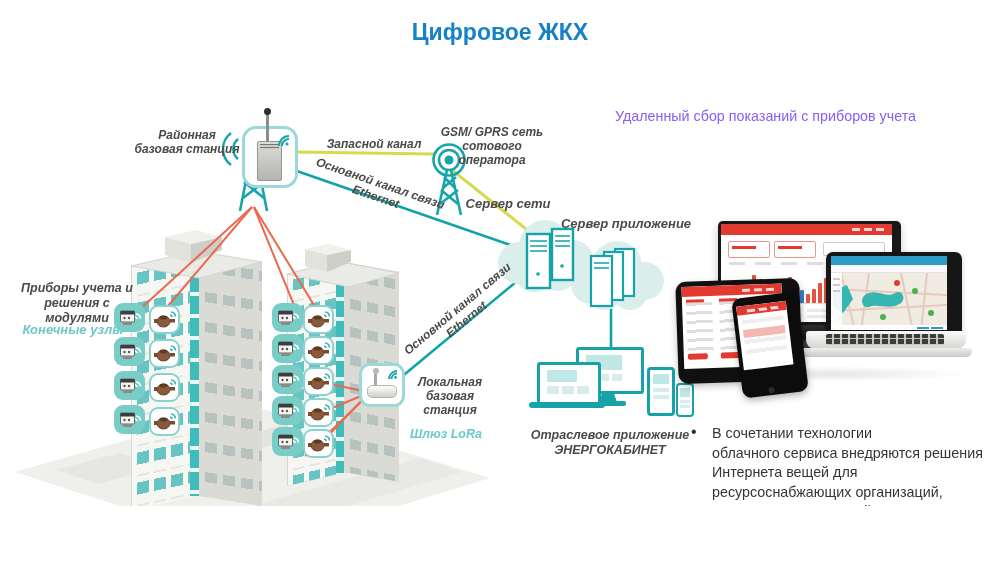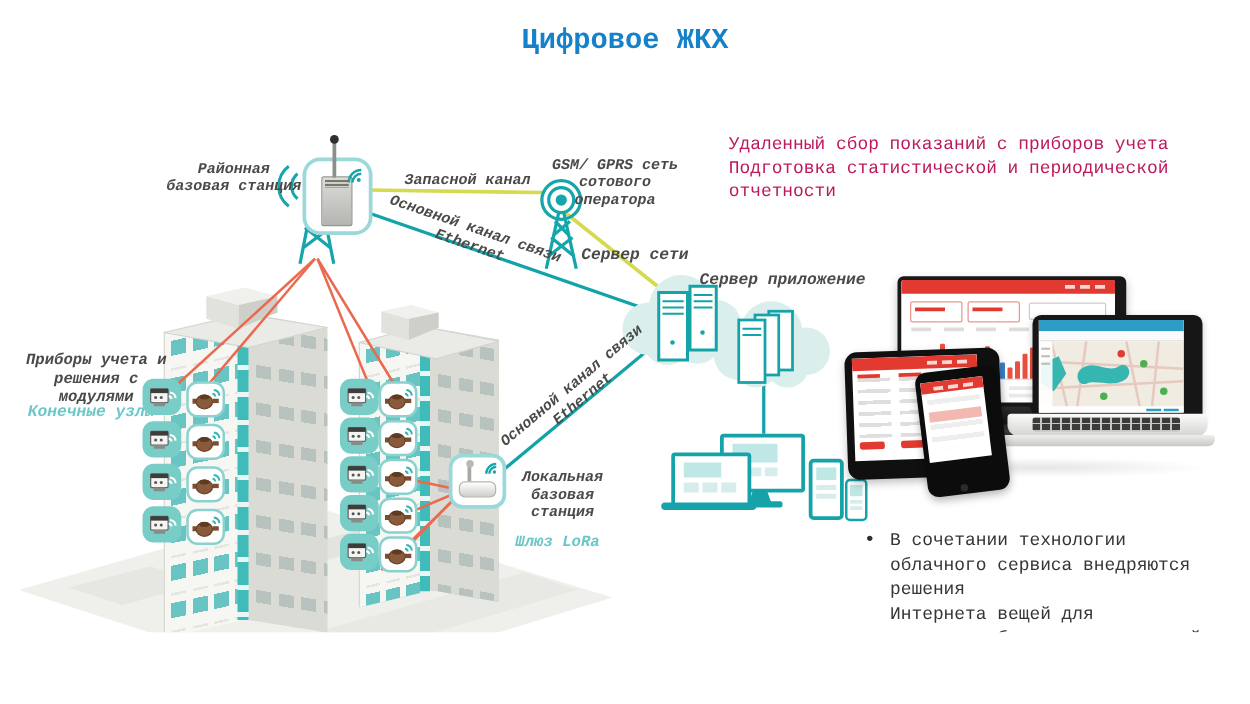--- a/index.html
+++ b/index.html
@@ -1,26 +1,26 @@
 <!DOCTYPE html>
 <html><head>
 <meta charset="utf-8">
 <style>
   html,body{margin:0;padding:0;background:#fff;}
   #stage{position:relative;width:1000px;height:506px;background:#ffffff;overflow:hidden;
-         font-family:Liberation Mono, monospace;}
+         font-family:Liberation Sans, sans-serif;}
   .abs{position:absolute;}
   .pre{white-space:pre-line;}
 
   
   .title{left:0;right:0;top:19px;text-align:center;font-size:23px;font-weight:bold;color:#1581c9;}
   .lbl{font-style:italic;font-weight:bold;color:#4a4a48;font-size:12px;line-height:1.18;text-align:center;}
   .lbl.teal{color:#6cc7c9;}
   .tasks-head{left:583px;top:74px;font-size:14px;font-weight:bold;color:#1c1c1c;}
-  .task-item{font-size:14.3px;color:#be185d;line-height:19px;}
+  .task-item{font-size:14.3px;color:#8b5cf6;line-height:19px;margin-left:32px;}
   .note-bullet{left:691px;top:423px;font-size:16px;color:#2e2e2e;}
   .note-text{left:712px;top:424px;width:285px;font-size:14.3px;color:#353535;line-height:19.5px;}
 
   
   .bface{position:absolute;transform-origin:top left;}
   .b1front{left:131px;top:266px;width:60px;height:244px;transform:skewY(-12.2deg);
     background-color:#f6f6f3;
     background-image:
       repeating-linear-gradient(to right,#f6f6f3 0 5px,rgba(246,246,243,0) 5px 17px),
       repeating-linear-gradient(to bottom,rgba(0,0,0,0.07) 0 2px,rgba(0,0,0,0) 2px 30px),
@@ -372,41 +372,42 @@
         <div class="ph-hot"></div>
       </div>
       <div class="ph-home"></div>
     </div>
   </div>
 
   <div class="abs title">Цифровое ЖКХ</div>
 
   <div class="abs" style="left:583px;top:107px;">
     <div class="task-item">Удаленный сбор показаний с приборов учета</div>
-    <div class="task-item">Подготовка статистической и периодической отчетности</div>
   </div>
 
   <div class="abs lbl pre" style="left:132px;top:128px;width:110px;">Районная
 базовая станция</div>
   <div class="abs lbl" style="left:318px;top:137px;width:112px;">Запасной канал</div>
   <div class="abs lbl pre" style="left:300px;top:176px;width:156px;transform:rotate(19deg);">Основной канал связи
 Ethernet</div>
   <div class="abs lbl pre" style="left:440px;top:125px;width:104px;">GSM/ GPRS сеть
 сотового
 оператора</div>
   <div class="abs lbl" style="left:462px;top:196px;width:92px;font-size:13px;">Сервер сети</div>
   <div class="abs lbl" style="left:558px;top:216px;width:136px;font-size:13px;">Сервер приложение</div>
   <div class="abs lbl pre" style="left:12px;top:281px;width:130px;font-size:12.5px;">Приборы учета и
 решения с модулями</div>
   <div class="abs lbl teal" style="left:14px;top:322px;width:118px;font-size:13px;">Конечные узлы</div>
   <div class="abs lbl pre" style="left:386px;top:300px;width:152px;transform:rotate(-40deg);">Основной канал связи
 Ethernet</div>
   <div class="abs lbl pre" style="left:398px;top:375px;width:104px;">Локальная
 базовая станция</div>
   <div class="abs lbl teal" style="left:400px;top:427px;width:92px;font-size:12.5px;">Шлюз LoRa</div>
+  <div class="abs lbl pre" style="left:528px;top:428px;width:164px;font-size:12.5px;">Отраслевое приложение
+ЭНЕРГОКАБИНЕТ</div>
 
   <div class="abs note-bullet">•</div>
   <div class="abs note-text pre">В сочетании технологии
 облачного сервиса внедряются решения
 Интернета вещей для
 ресурсоснабжающих организаций,
 управляющих компаний.</div>
 <div class="meter e" style="left: 114px; top: 303px;"><svg width="31" height="29" viewBox="0 0 31 29">
         <rect x="6.5" y="8" width="14" height="11" rx="1" fill="#f4f4f2" stroke="#666" stroke-width="1"></rect>
         <rect x="6.5" y="8" width="14" height="3.5" fill="#3d3d3b"></rect>

